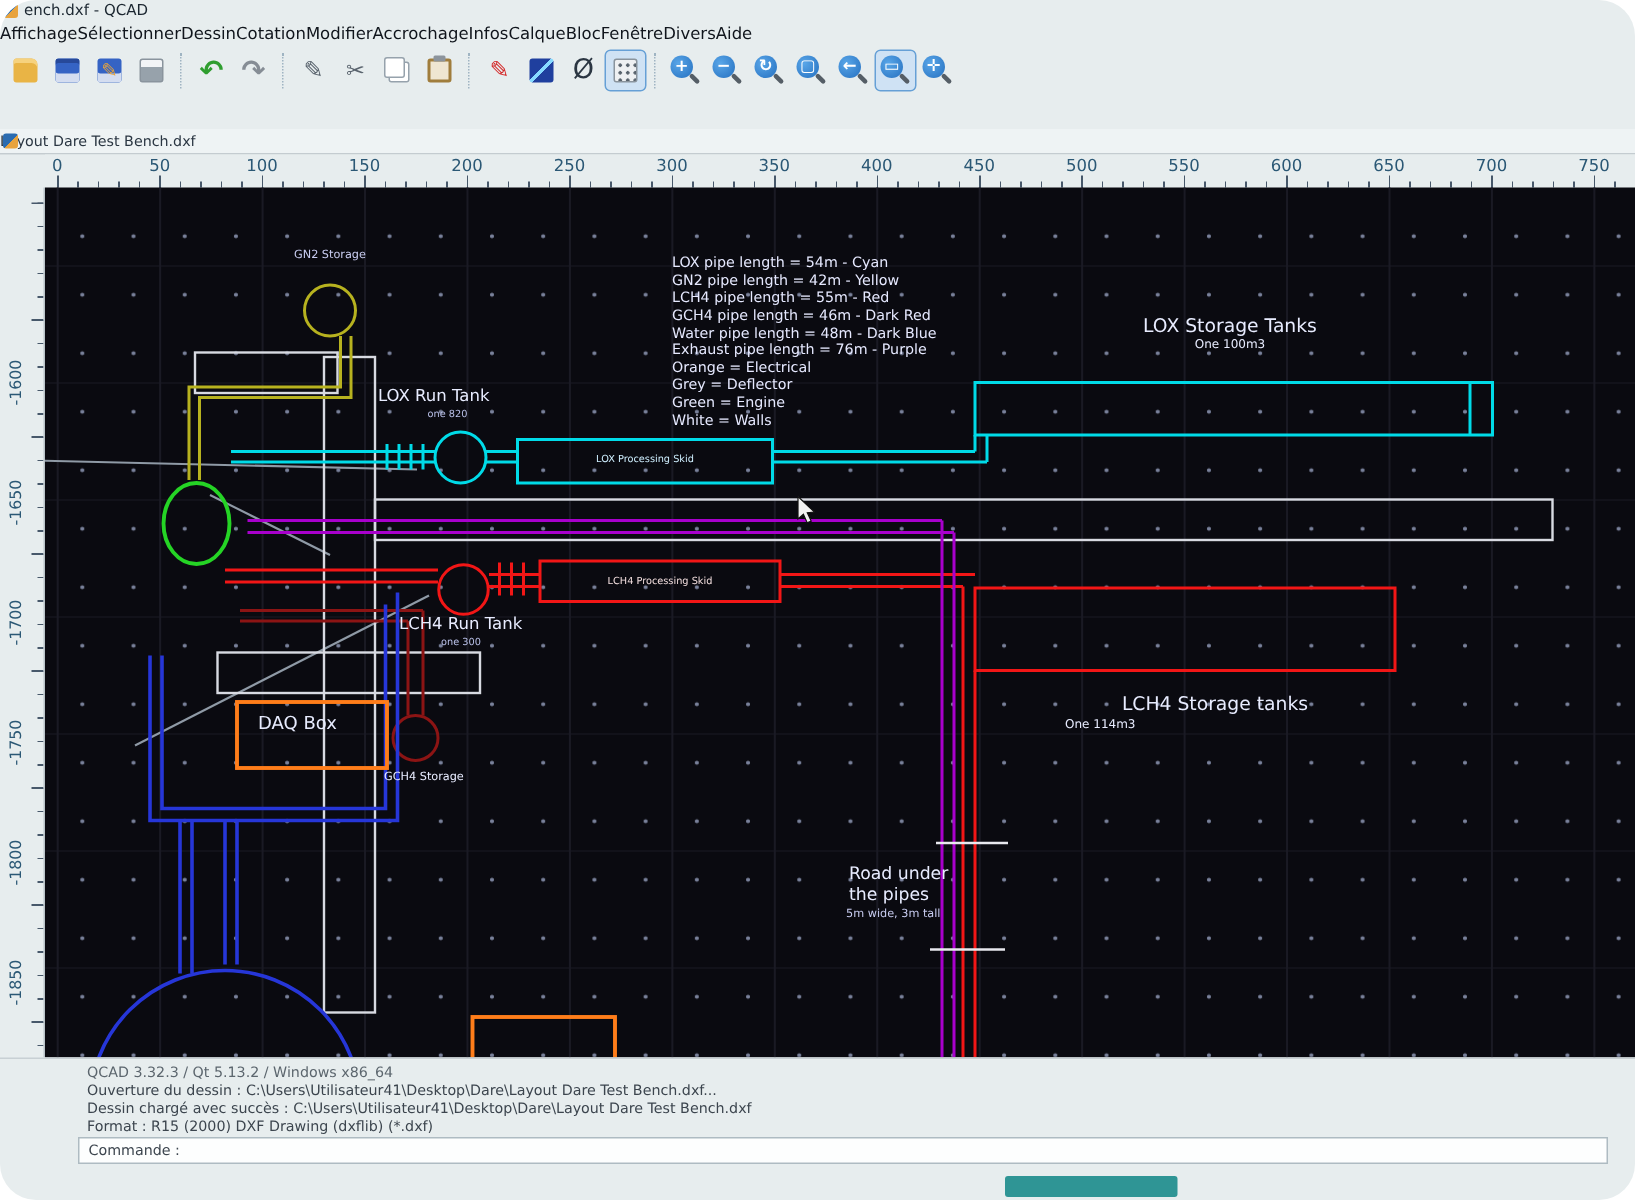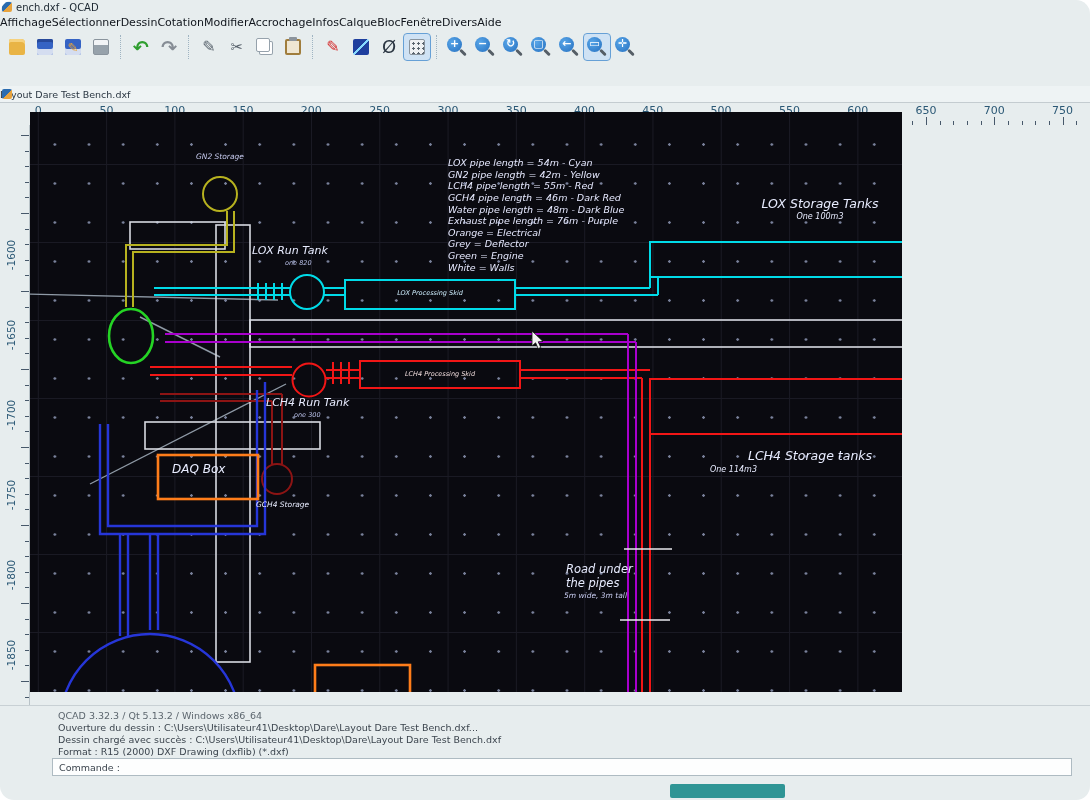--- a/index.html
+++ b/index.html
@@ -1,19 +1,19 @@
 <!DOCTYPE html>
 <html style="--c-cyan: #00dbe8; --c-yellow: #b7b21f; --c-red: #f21616; --c-dark_red: #8c1414; --c-blue: #2636d8; --c-purple: #a800cc; --c-orange: #ff7d1a; --c-green: #25d425; --c-grey: #8f9aa6;"><head>
 <meta charset="utf-8">
 <style>
   html,body{margin:0;padding:0;background:#fff;}
   *{box-sizing:border-box;}
   #root{
     position:relative;width:1090px;height:800px;overflow:hidden;
-    background:#e7edee;border-radius:14px;
+    background:#e7edee;border-radius:24px;
     font-family:"DejaVu Sans",sans-serif;color:#15202b;
   }
   
   #titlebar{position:absolute;left:0;top:0;width:100%;height:14px;display:flex;align-items:center;gap:4px;padding-left:2px;font-size:10px;color:#1b2630;}
   .app-ico{width:10px;height:10px;border-radius:2px;background:linear-gradient(135deg,#2b6cb0 55%,#e8a33d 55%);}
   
   #menubar{position:absolute;left:0;top:14px;width:100%;height:16px;display:flex;align-items:center;font-size:11px;color:#10151c;}
   #menubar span{padding:0 0;cursor:default;}
   
   #toolbar{position:absolute;left:0;top:30px;width:100%;height:34px;display:flex;align-items:center;padding-left:3px;}
@@ -57,28 +57,28 @@
   #hruler .lbls{position:absolute;left:-26px;top:1px;display:flex;}
   #hruler .lbls span{display:inline-block;width:68.3px;text-align:center;}
   #vruler{position:absolute;left:0;top:125px;width:30px;height:580px;background:#e7edee;border-right:1px solid #b9c3c8;font-size:10.5px;color:#2b5875;
     background-image:
       repeating-linear-gradient(#47586a 0,#47586a 1px,transparent 1px,transparent 15.6px),
       repeating-linear-gradient(#47586a 0,#47586a 1px,transparent 1px,transparent 78px);
     background-size:4px 100%,8px 100%;background-position:right 10px,right 10px;background-repeat:no-repeat;}
   #vruler .lbls{position:absolute;top:90px;left:0;width:22px;display:flex;flex-direction:column;}
   #vruler .lbls span{height:80px;display:flex;align-items:center;justify-content:center;transform:rotate(-90deg);white-space:nowrap;}
   
-  #canvas{position:absolute;left:30px;top:112px;width:872px;height:580px;overflow:hidden;cursor:default;
+  #canvas{position:absolute;left:30px;top:125px;width:1060px;height:580px;overflow:hidden;cursor:default;
     background-color:#0a0a10;
     background-image:
       radial-gradient(circle,#79819b 1.1px,transparent 1.5px),
       linear-gradient(90deg,#1a1a24 1px,transparent 1px),
       linear-gradient(#1a1a24 1px,transparent 1px);
     background-size:34.15px 39px,68.3px 78px,68.3px 78px;
-    background-position:7.8px 13px,7.8px 0px,0px 52px;font-style:italic;}
+    background-position:7.8px 13px,7.8px 0px,0px 52px;}
   #canvas svg{position:absolute;left:0;top:0;}
   #canvas svg *{fill:none;stroke-linecap:butt;}
   .s-wall{stroke:#d8dae2;stroke-width:1.6;}
   .s-grey{stroke:var(--c-grey);stroke-width:1.4;}
   .s-yel{stroke:var(--c-yellow);stroke-width:2;}
   .s-cyan{stroke:var(--c-cyan);stroke-width:2;}
   .s-red{stroke:var(--c-red);stroke-width:2;}
   .s-dred{stroke:var(--c-dark_red);stroke-width:2;}
   .s-pur{stroke:var(--c-purple);stroke-width:2;}
   .s-blue{stroke:var(--c-blue);stroke-width:2.4;}

